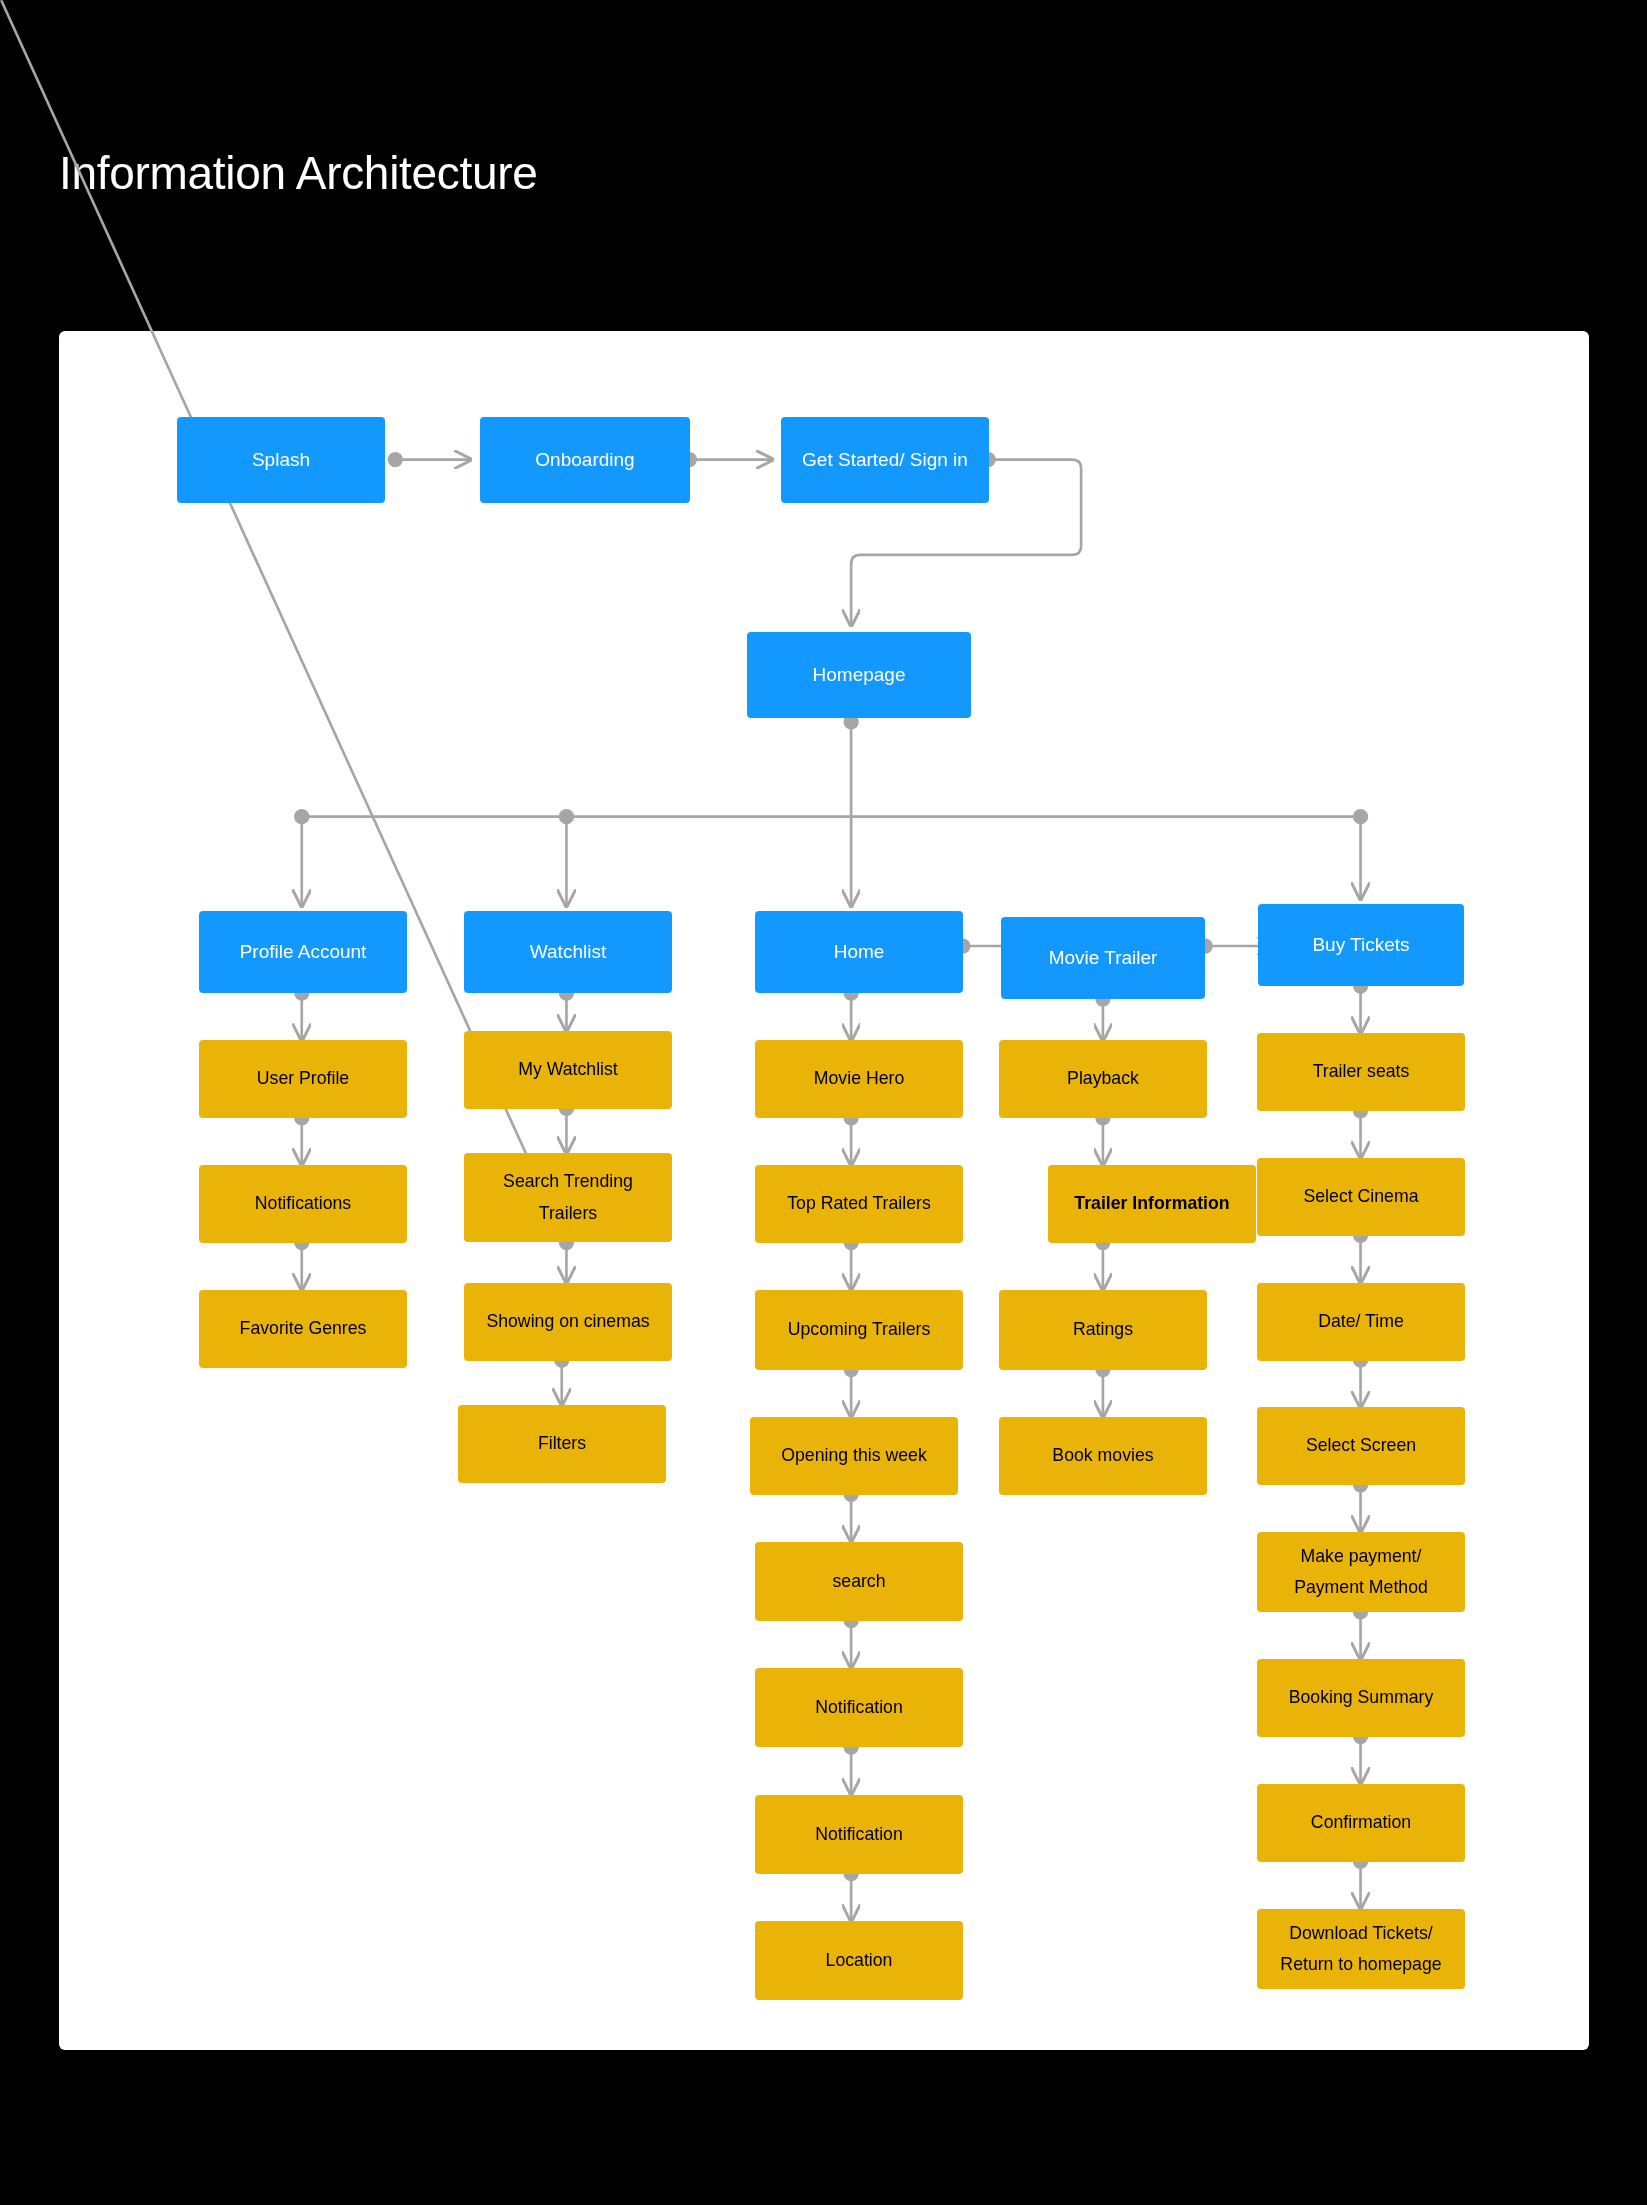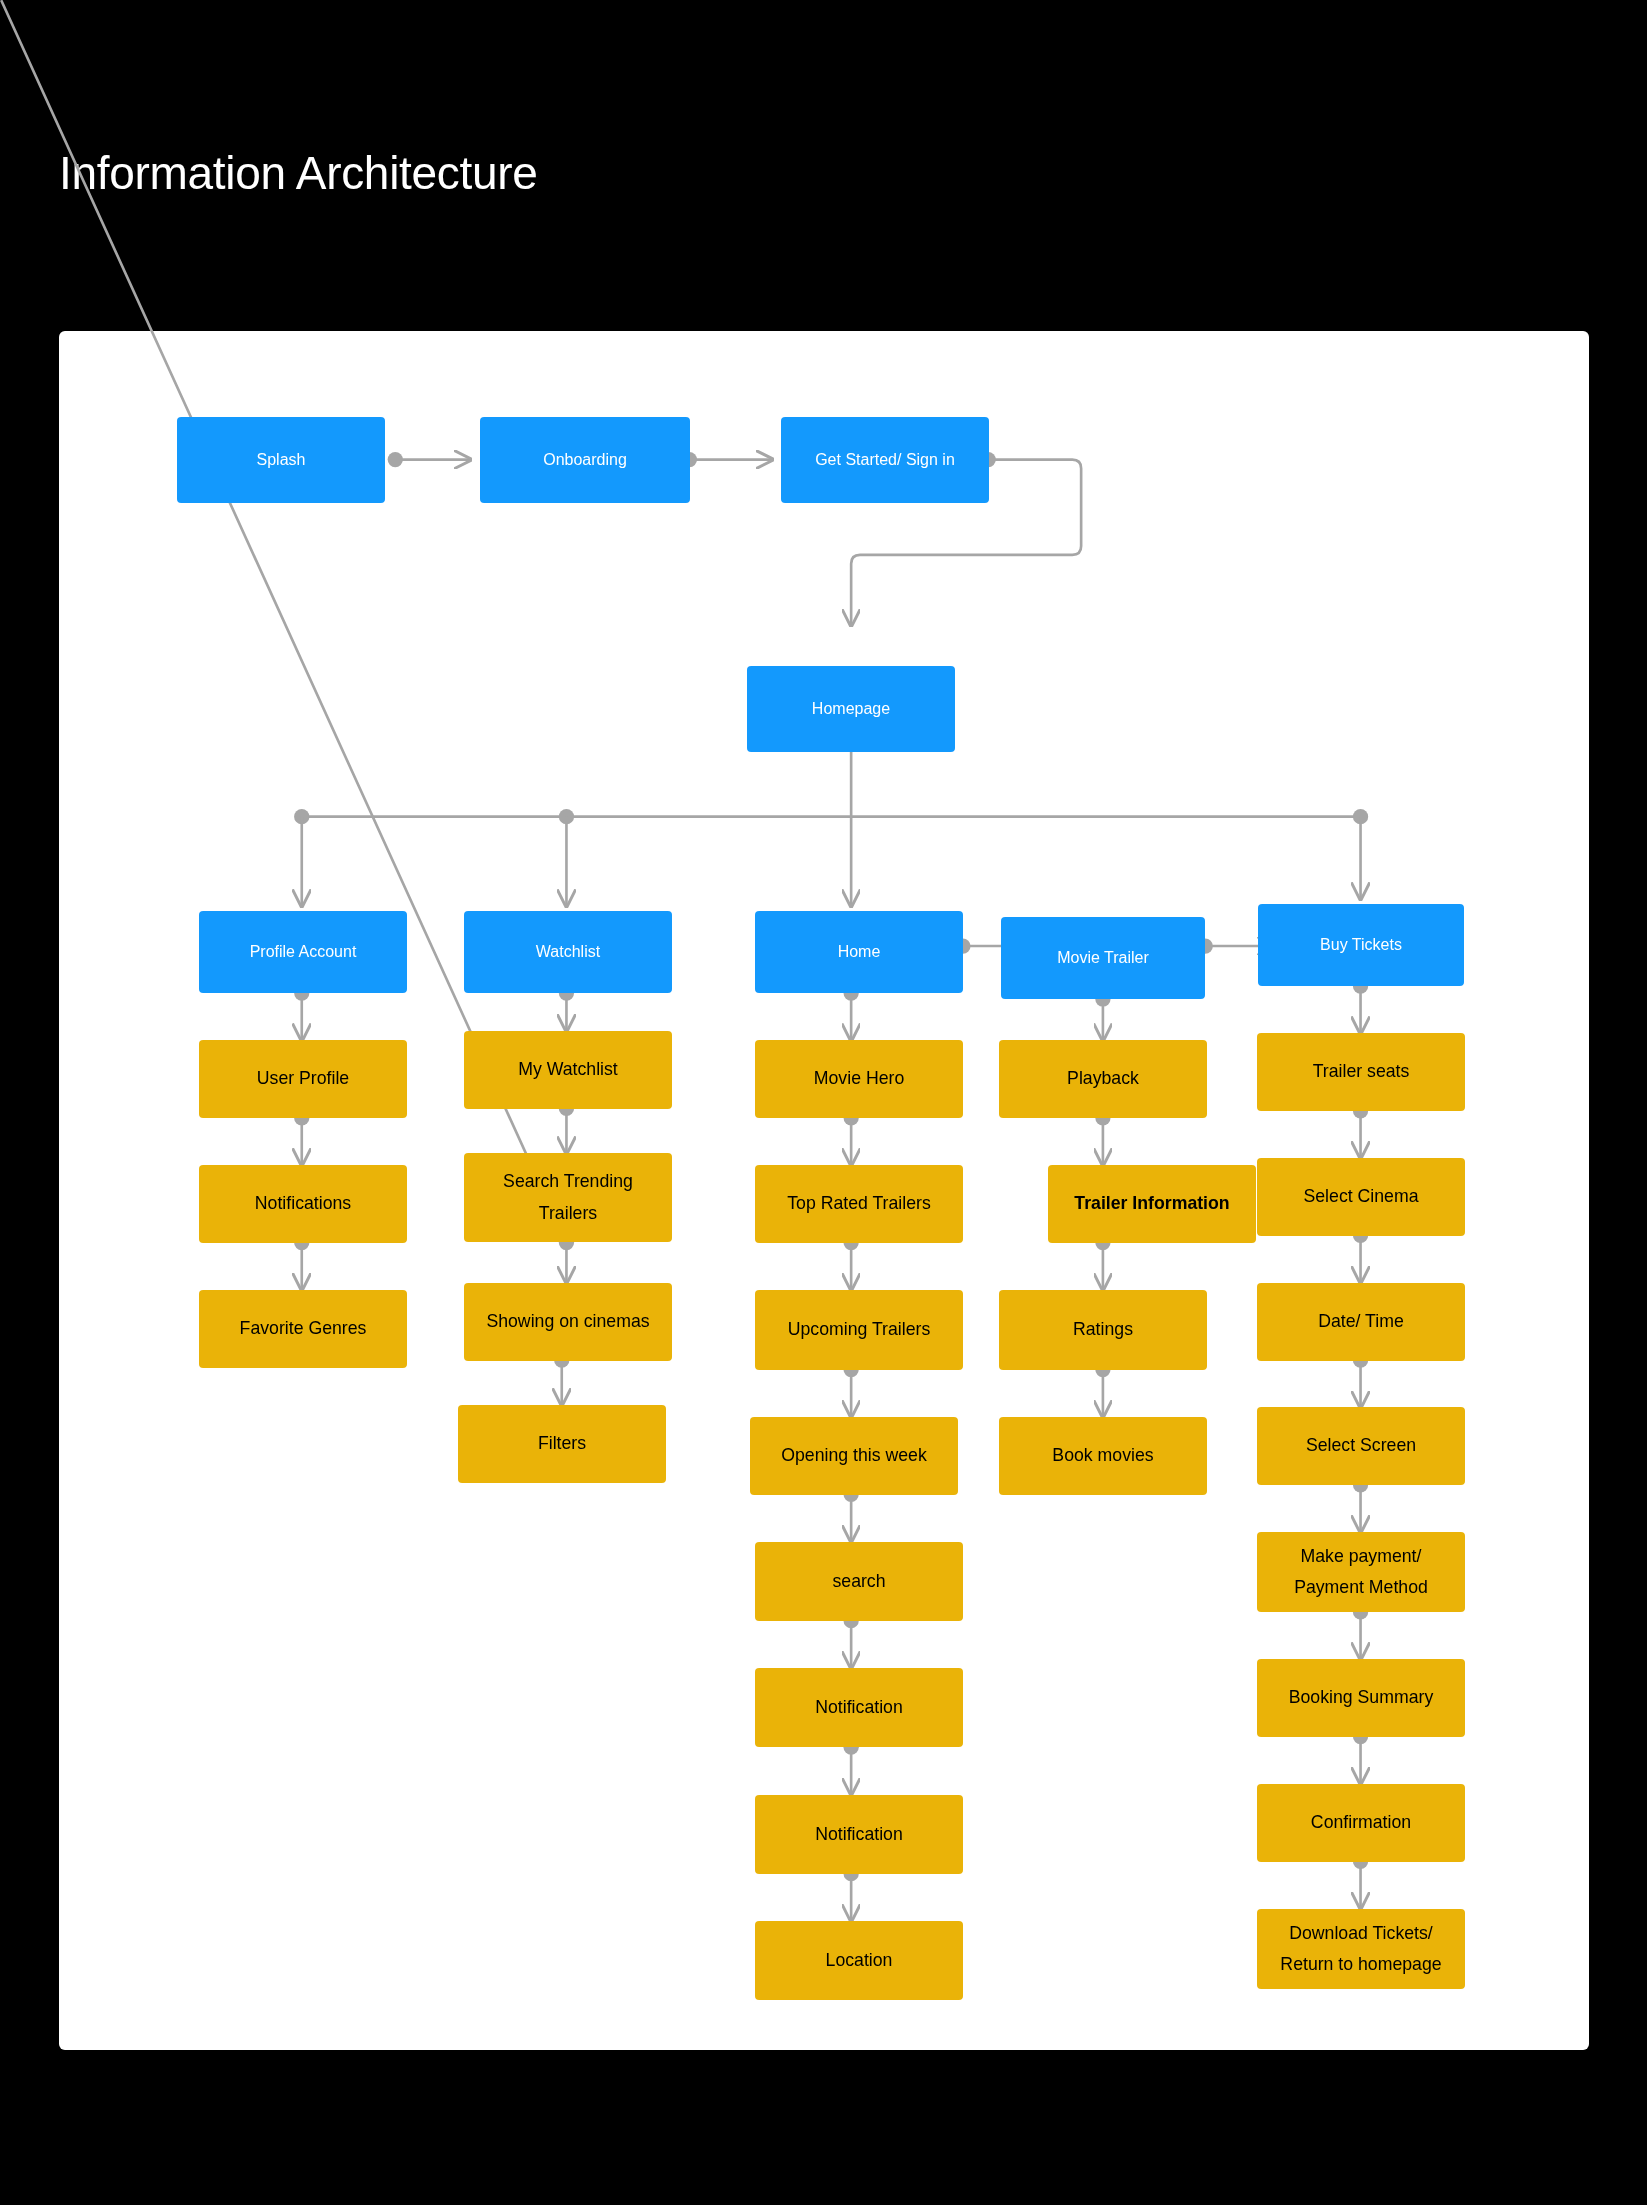--- a/index.html
+++ b/index.html
@@ -47,21 +47,21 @@
   .node .label{
     display:block;
     white-space:pre-line;
     padding:0 3.5px;
   }
   .node.primary{
     background:#1399fd;
     color:#ffffff;
   }
   .node.primary .label{
-    font-size:16px;
+    font-size:19px;
     line-height:1.25;
   }
   .node.leaf{
     background:#eab308;
     color:#000000;
   }
   .node.leaf .label{
     font-size:17.7px;
     line-height:1.78;
   }
@@ -179,21 +179,21 @@
   </div>
 
   <div class="node primary" style="left:480px;top:417px;width:210px;height:86px;">
     <span class="label">Onboarding</span>
   </div>
 
   <div class="node primary overflow" style="left:781px;top:417px;width:208px;height:86px;">
     <span class="label">Get Started/ Sign in</span>
   </div>
 
-  <div class="node primary" style="left:747px;top:666px;width:208px;height:86px;">
+  <div class="node primary" style="left:747px;top:632px;width:224px;height:86px;">
     <span class="label">Homepage</span>
   </div>
 
   <div class="node primary" style="left:199px;top:911px;width:208px;height:82px;">
     <span class="label">Profile Account</span>
   </div>
 
   <div class="node primary" style="left:464px;top:911px;width:208px;height:82px;">
     <span class="label">Watchlist</span>
   </div>

